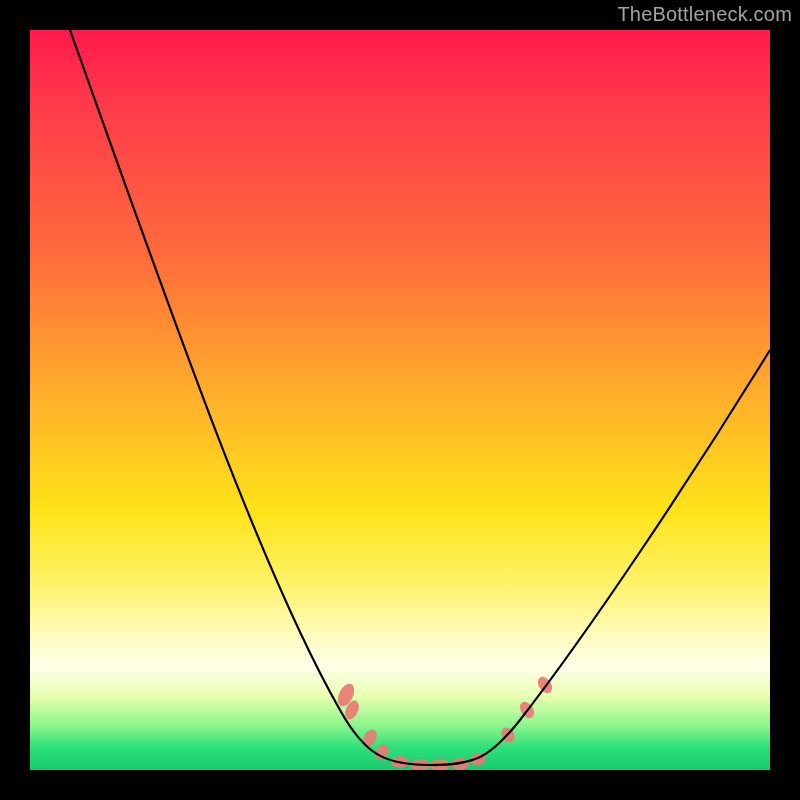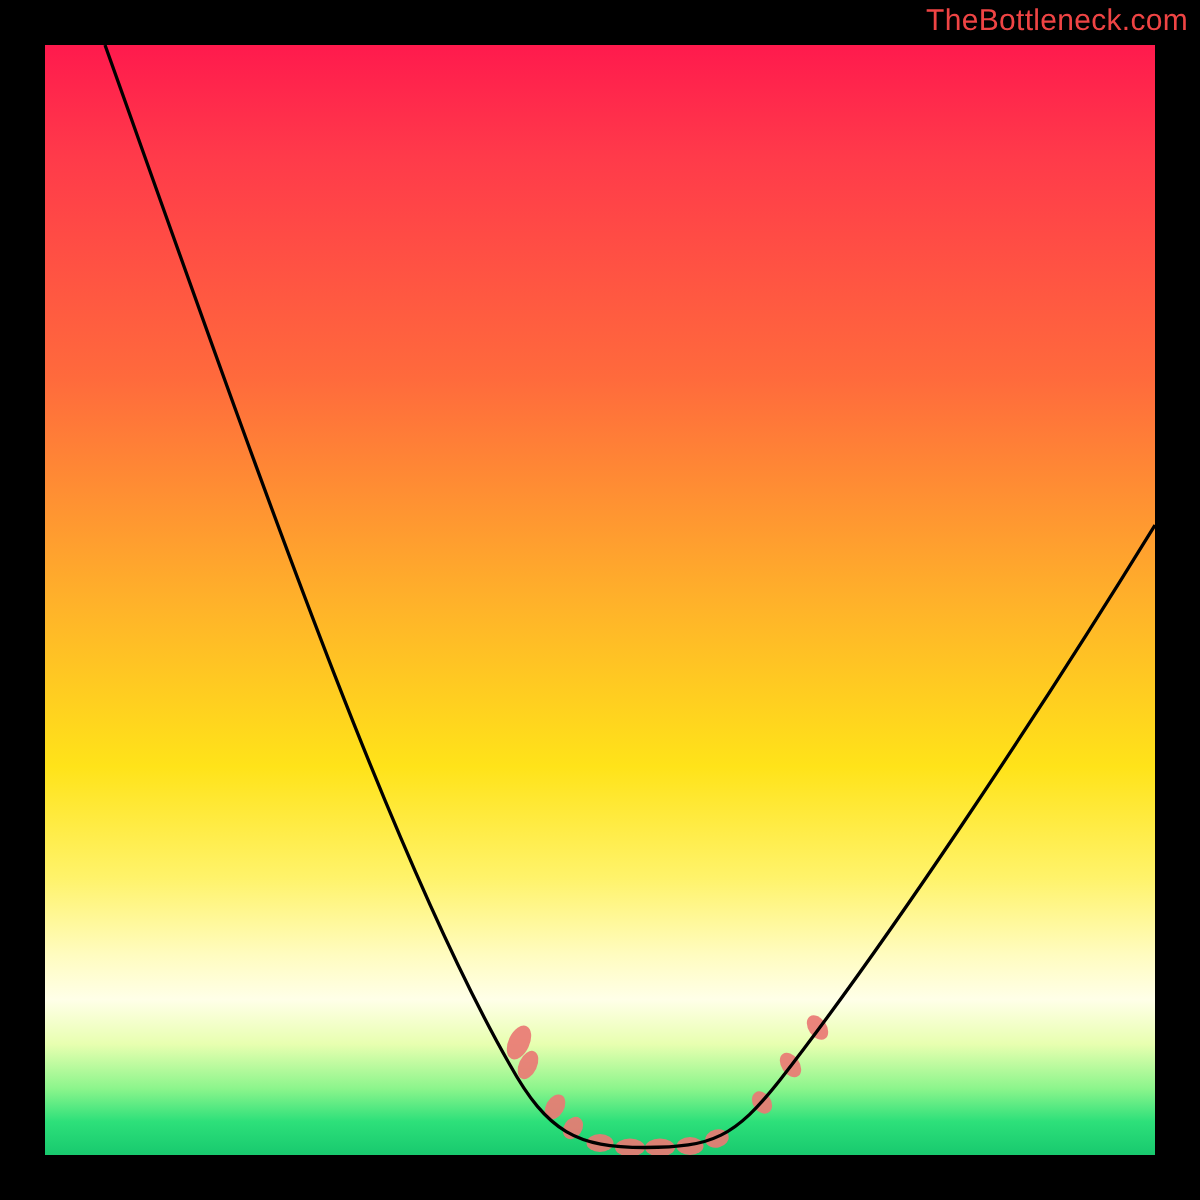--- a/index.html
+++ b/index.html
@@ -36,21 +36,21 @@
       #8cf58c 94%,
       #2de07a 97%,
       #18c96e 100%
     );
     overflow: hidden;
   }
   .watermark {
     position: absolute;
     top: 3px;
     right: 8px;
-    color: #ef4444;
+    color: #a3a3a3;
     font-size: 20px;
     font-weight: 400;
     letter-spacing: 0.2px;
     user-select: none;
   }
   svg.curve {
     position: absolute;
     left: 0;
     top: 0;
     width: 740px;

